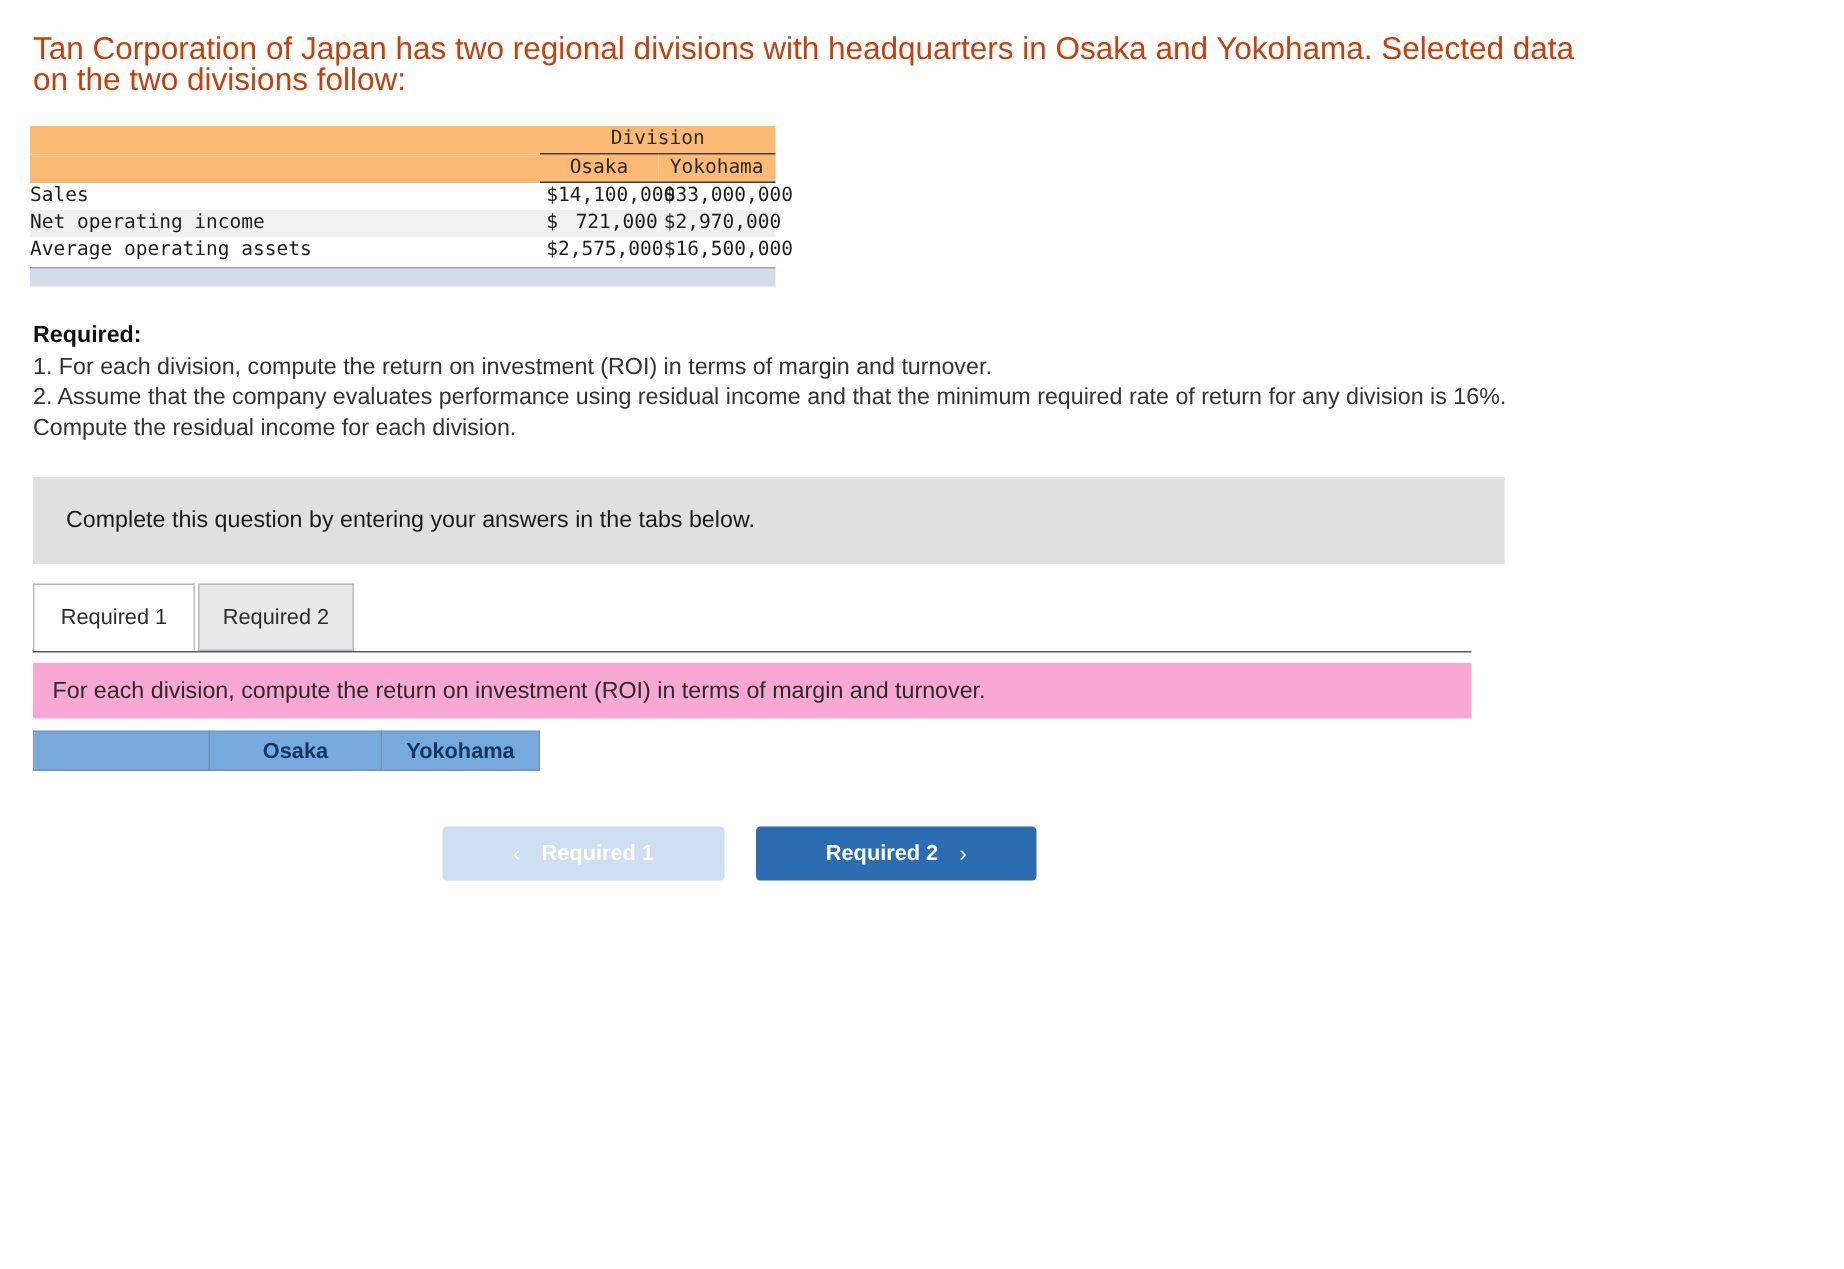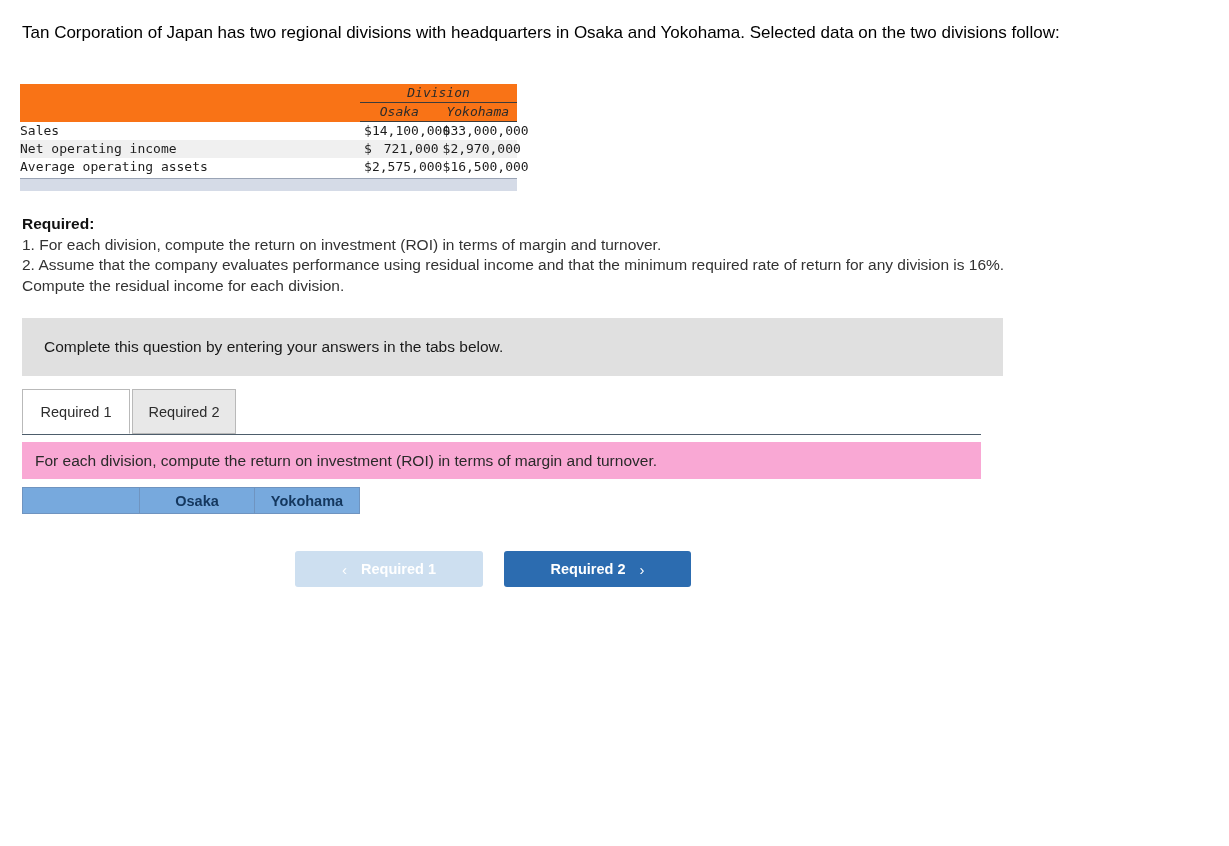--- a/index.html
+++ b/index.html
@@ -15,23 +15,23 @@
     position: relative;
     overflow: hidden;
   }
 
   
   .intro {
     position: absolute;
     left: 22px;
     top: 22px;
     width: 1040px;
-    font-size: 17px;
+    font-size: 21px;
     line-height: 21px;
-    color: #000000;
+    color: #c2410c;
   }
 
   
   .data-table-wrap {
     position: absolute;
     left: 20px;
     top: 84px;
     width: 497px;
     font-family: "DejaVu Sans Mono", "Liberation Mono", monospace;
     font-size: 13px;
@@ -40,21 +40,21 @@
     border-collapse: collapse;
     width: 497px;
     table-layout: fixed;
   }
   table.data-table td {
     padding: 0;
     white-space: pre;
     line-height: 18px;
     vertical-align: bottom;
   }
-  .band-head { background: #f97316; font-style: italic; }
+  .band-head { background: #fdba74; }
   .col-label { width: 258px; }
   .col-num   { width: 119px; }
   .cell-label { padding-left: 17px; color: #1d1d1d; }
   .num {
     text-align: right;
     padding-right: 9px;
     color: #1d1d1d;
   }
   .dollar-box {
     display: inline-block;

